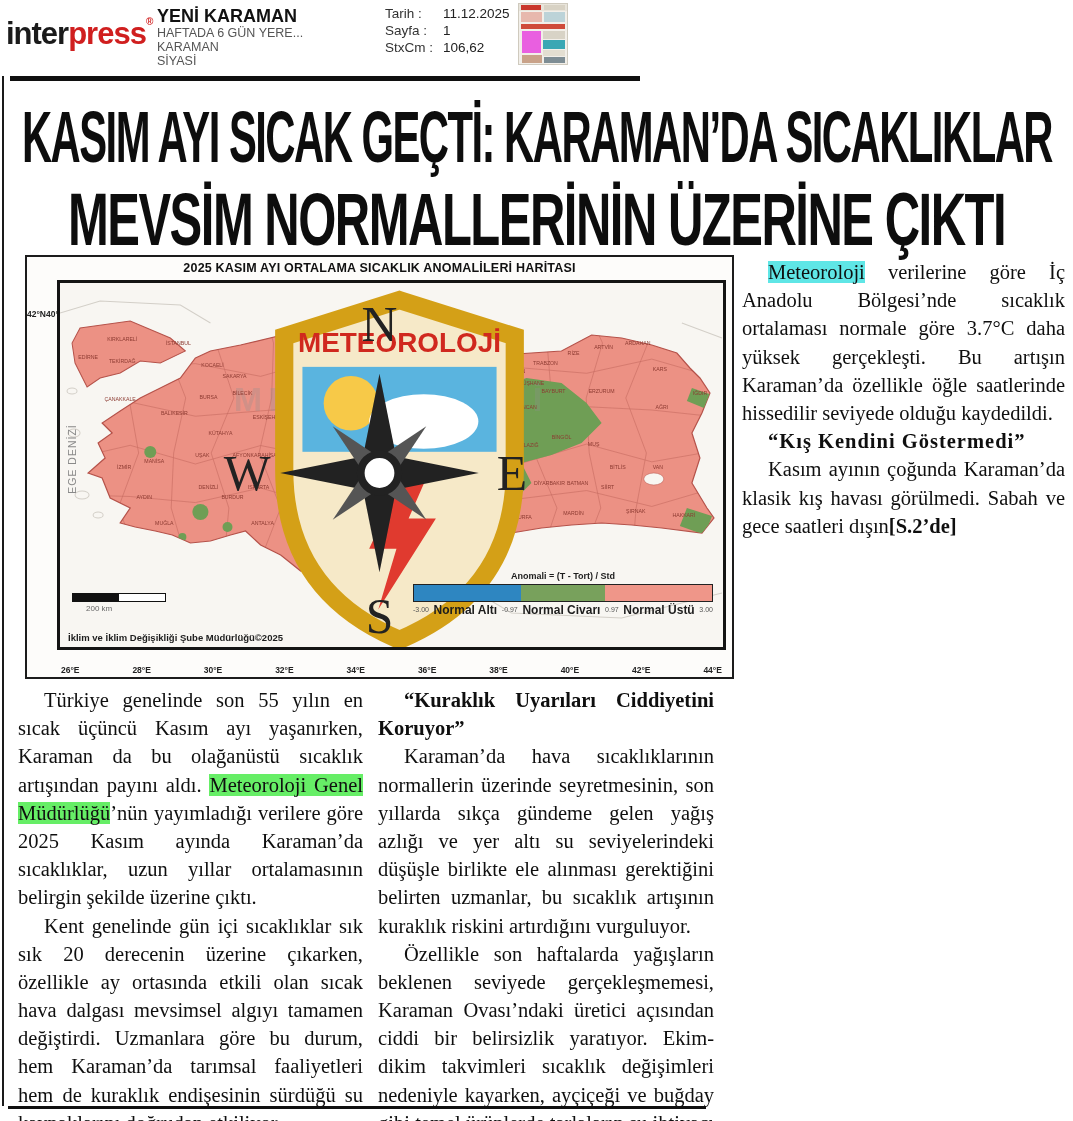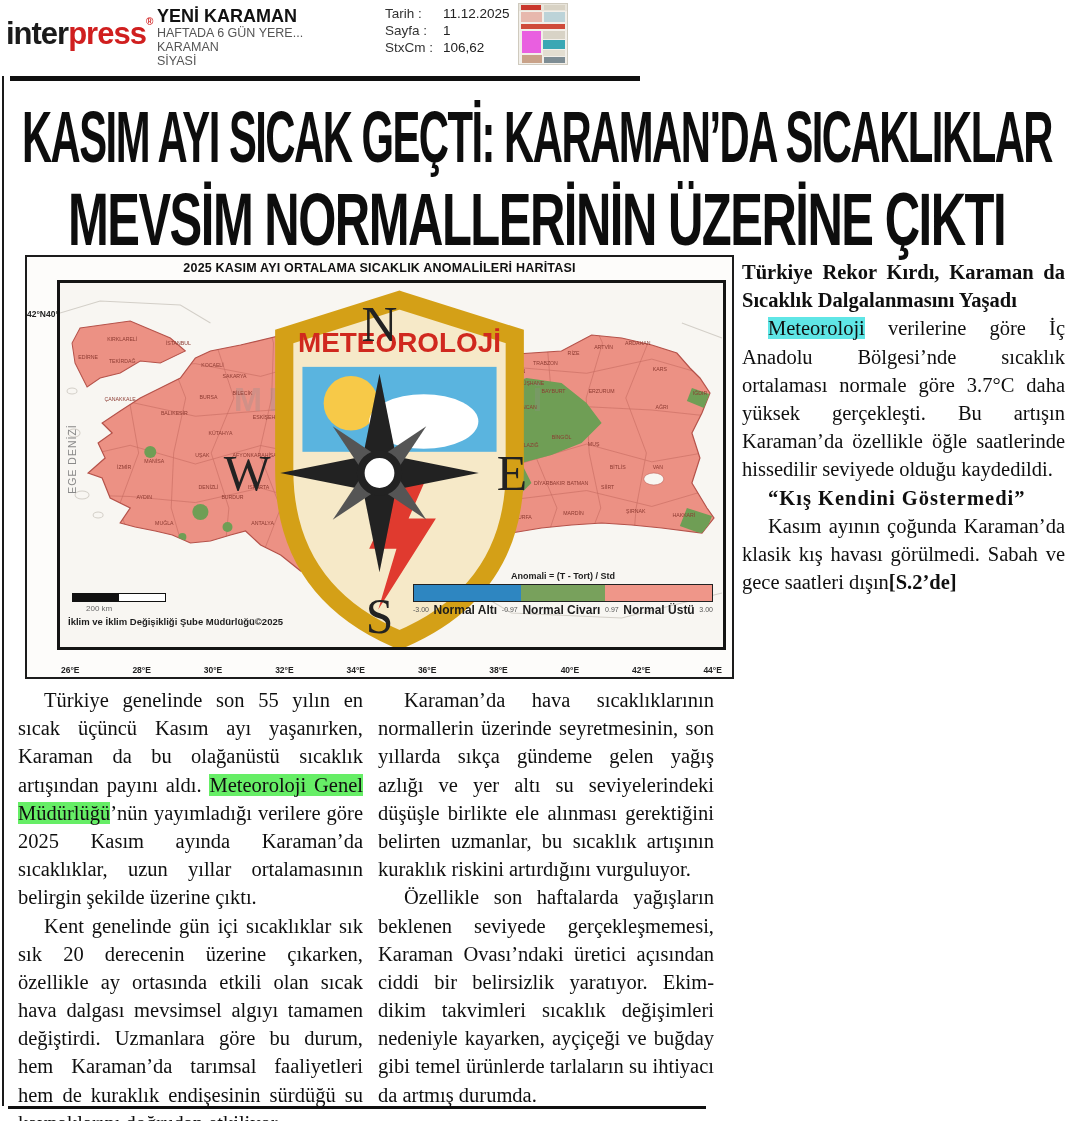--- a/index.html
+++ b/index.html
@@ -43,21 +43,21 @@
   .sea{position:absolute;color:#8a8a8a;font-family:"Liberation Sans",sans-serif;letter-spacing:1px;font-size:10.5px;}
   .sea-black{left:0;right:0;top:24px;text-align:center;}
   .sea-ege{left:-23px;top:170px;transform:rotate(-90deg);}
   .sea-med{left:255px;bottom:72px;}
   .shield{position:absolute;left:8px;top:5px;}
   .compass{position:absolute;right:12px;top:8px;}
   .scalebar{position:absolute;left:12px;bottom:34px;}
   .scalebar .bar{display:flex;border:1px solid #111;width:92px;height:7px;}
   .scalebar .bar .b1{width:50%;background:#111;} .scalebar .bar .b2{width:50%;background:#fff;}
   .scalebar .lab{font-family:"Liberation Sans",sans-serif;font-size:8px;color:#666;margin-top:2px;margin-left:14px;}
-  .attrib{position:absolute;left:8px;bottom:20px;font-family:"Liberation Sans",sans-serif;font-weight:bold;font-size:9.5px;color:#1d1d1d;}
+  .attrib{position:absolute;left:8px;bottom:4px;font-family:"Liberation Sans",sans-serif;font-weight:bold;font-size:9.5px;color:#1d1d1d;}
   .legend{position:absolute;right:10px;bottom:30px;width:300px;font-family:"Liberation Sans",sans-serif;}
   .legend .lg-title{text-align:center;font-weight:bold;font-size:9px;color:#1d1d1d;margin-bottom:3px;}
   .legend .lg-bar{display:flex;height:16px;border:1px solid #222;}
   .legend .seg{height:100%;}
   .seg0{width:36%;} .seg1{width:28%;} .seg2{width:36%;}
   .legend .lg-labels{display:flex;justify-content:space-between;align-items:flex-start;margin-top:1px;}
   .legend .num{font-size:7px;color:#555;position:relative;top:3px;}
   .legend .cls{font-weight:bold;font-size:12px;color:#1d1d1d;}
 
   
@@ -359,27 +359,27 @@
     <div>34°E</div>
     <div>36°E</div>
     <div>38°E</div>
     <div>40°E</div>
     <div>42°E</div>
     <div>44°E</div>
   </div>
 </div>
 
 <div class="abs col col-right">
-  <p class="subhead nohead">Türkiye Rekor Kırdı, Karaman da Sıcaklık Dalgalanmasını Yaşadı</p>
   <p><span class="hl-cyan">Meteoroloji</span><span> verilerine göre İç Anadolu Bölgesi’nde sıcaklık ortalaması normale göre 3.7°C daha yüksek gerçekleşti. Bu artışın Karaman’da özellikle öğle saatlerinde hissedilir seviyede olduğu kaydedildi.</span></p>
   <p class="subhead-center">“Kış Kendini Göstermedi”</p>
   <p><span>Kasım ayının çoğunda Karaman’da klasik kış havası görülmedi. Sabah ve gece saatleri dışın</span><span class="ref">[S.2’de]</span></p>
 </div>
 
 <div class="abs col col-left">
   <p><span>Türkiye genelinde son 55 yılın en sıcak üçüncü Kasım ayı yaşanırken, Karaman da bu olağanüstü sıcaklık artışından payını aldı. </span><span class="hl-green">Meteoroloji Genel Müdürlüğü</span><span>’nün yayımladığı verilere göre 2025 Kasım ayında Karaman’da sıcaklıklar, uzun yıllar ortalamasının belirgin şekilde üzerine çıktı.</span></p>
   <p>Kent genelinde gün içi sıcaklıklar sık sık 20 derecenin üzerine çıkarken, özellikle ay ortasında etkili olan sıcak hava dalgası mevsimsel algıyı tamamen değiştirdi. Uzmanlara göre bu durum, hem Karaman’da tarımsal faaliyetleri hem de kuraklık endişesinin sürdüğü su kaynaklarını doğrudan etkiliyor.</p>
 </div>
 
 <div class="abs col col-mid">
+  <p class="subhead">“Kuraklık Uyarıları Ciddiyetini Koruyor”</p>
   <p>Karaman’da hava sıcaklıklarının normallerin üzerinde seyretmesinin, son yıllarda sıkça gündeme gelen yağış azlığı ve yer altı su seviyelerindeki düşüşle birlikte ele alınması gerektiğini belirten uzmanlar, bu sıcaklık artışının kuraklık riskini artırdığını vurguluyor.</p>
   <p>Özellikle son haftalarda yağışların beklenen seviyede gerçekleşmemesi, Karaman Ovası’ndaki üretici açısından ciddi bir belirsizlik yaratıyor. Ekim-dikim takvimleri sıcaklık değişimleri nedeniyle kayarken, ayçiçeği ve buğday gibi temel ürünlerde tarlaların su ihtiyacı da artmış durumda.</p>
 </div>
 
 </body></html>

